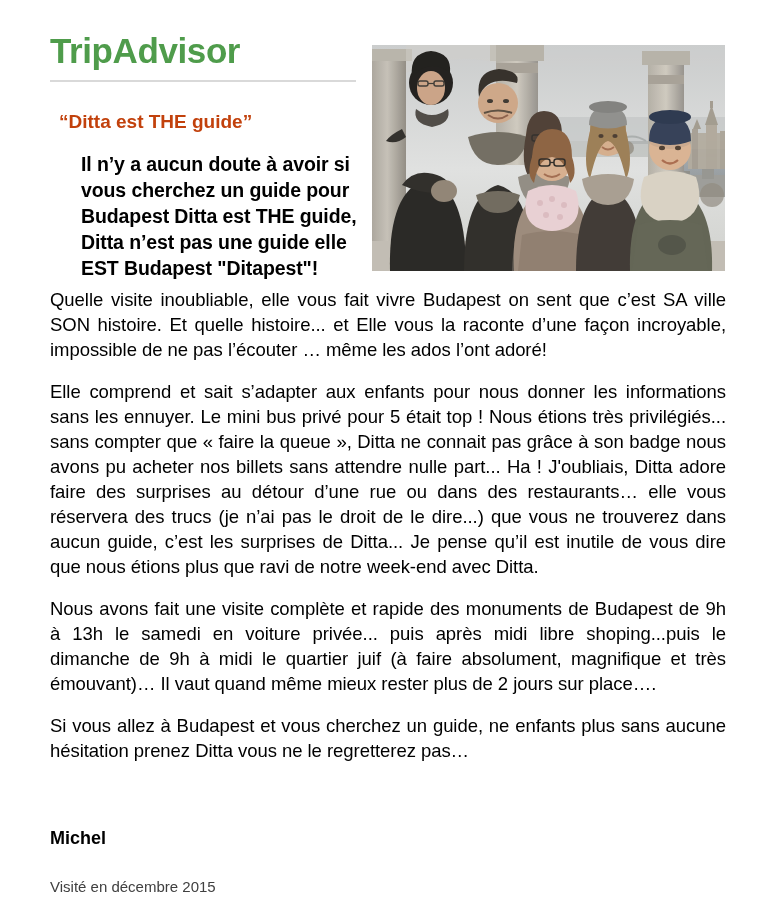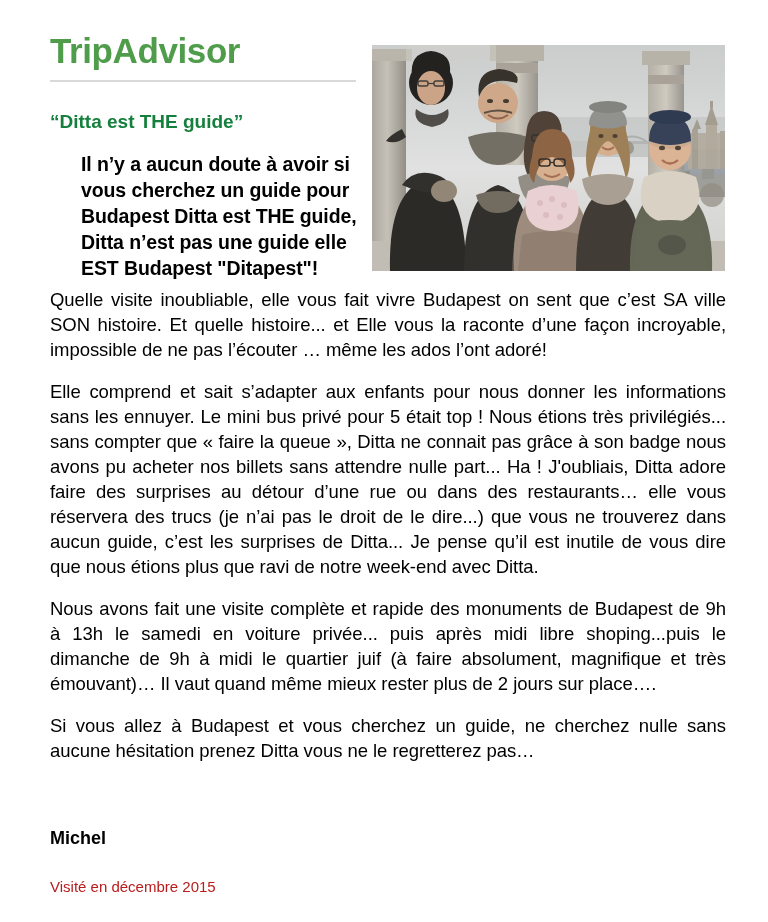--- a/index.html
+++ b/index.html
@@ -36,25 +36,25 @@
   .header-rule {
     position: absolute;
     left: 50px;
     top: 80px;
     width: 306px;
     height: 2px;
     background: #d9d9d9;
   }
   .quote-heading {
     position: absolute;
-    left: 50px;
+    left: 59px;
     top: 112px;
     font-size: 19px;
     font-weight: bold;
-    color: #15803d;
+    color: #c2410c;
     line-height: 1.1;
     white-space: nowrap;
   }
 
   
   .photo {
     position: absolute;
     left: 372px;
     top: 45px;
     width: 353px;
@@ -102,21 +102,21 @@
     line-height: 1.2;
     text-align: center;
   }
   .visited {
     position: absolute;
     left: 50px;
     top: 878px;
     font-size: 15px;
     font-weight: normal;
     line-height: 1.2;
-    color: #b91c1c;
+    color: #404040;
   }
 </style>
 </head>
 <body>
 
 <div class="page">
 
   <div class="brand-title">TripAdvisor</div>
 
   <div class="header-rule"></div>
@@ -273,20 +273,20 @@
       <rect x="0" y="0" width="353" height="226" fill="#ffffff" opacity="0.04"></rect>
     </svg>
   </div>
 
   <div class="lead-para">Il n’y a aucun doute à avoir si vous cherchez un guide pour Budapest Ditta est THE guide, Ditta n’est pas une guide elle EST Budapest "Ditapest"!</div>
 
   <div class="body-col">
     <p class="para">Quelle visite inoubliable, elle vous fait vivre Budapest on sent que c’est SA ville SON histoire. Et quelle histoire... et Elle vous la raconte d’une façon incroyable, impossible de ne pas l’écouter … même les ados l’ont adoré!</p>
     <p class="para">Elle comprend et sait s’adapter aux enfants pour nous donner les informations sans les ennuyer. Le mini bus privé pour 5 était top ! Nous étions très privilégiés... sans compter que « faire la queue », Ditta ne connait pas grâce à son badge nous avons pu acheter nos billets sans attendre nulle part... Ha ! J'oubliais, Ditta adore faire des surprises au détour d’une rue ou dans des restaurants… elle vous réservera des trucs (je n’ai pas le droit de le dire...) que vous ne trouverez dans aucun guide, c’est les surprises de Ditta... Je pense qu’il est inutile de vous dire que nous étions plus que ravi de notre week-end avec Ditta.</p>
     <p class="para">Nous avons fait une visite complète et rapide des monuments de Budapest de 9h à 13h le samedi en voiture privée... puis après midi libre shoping...puis le dimanche de 9h à midi le quartier juif (à faire absolument, magnifique et très émouvant)… Il vaut quand même mieux rester plus de 2 jours sur place….</p>
-    <p class="para">Si vous allez à Budapest et vous cherchez un guide, ne cherchez nulle sans aucune hésitation prenez Ditta vous ne le regretterez pas…</p>
+    <p class="para">Si vous allez à Budapest et vous cherchez un guide, ne enfants plus sans aucune hésitation prenez Ditta vous ne le regretterez pas…</p>
   </div>
 
   <div class="signature">Michel</div>
 
   <div class="visited">Visité en décembre 2015</div>
 
 </div>
 
 </body></html>

